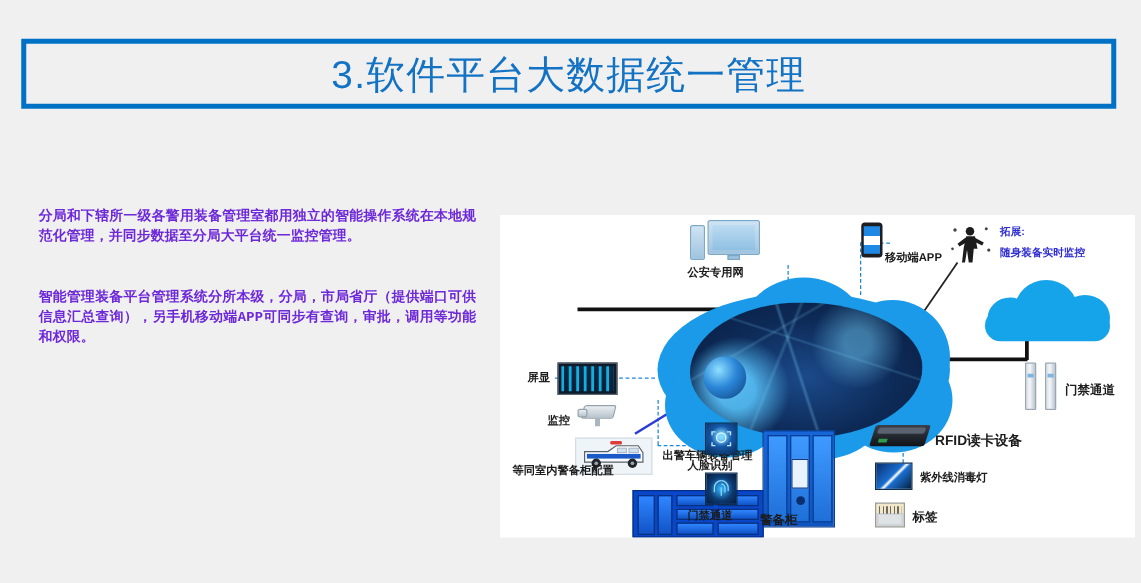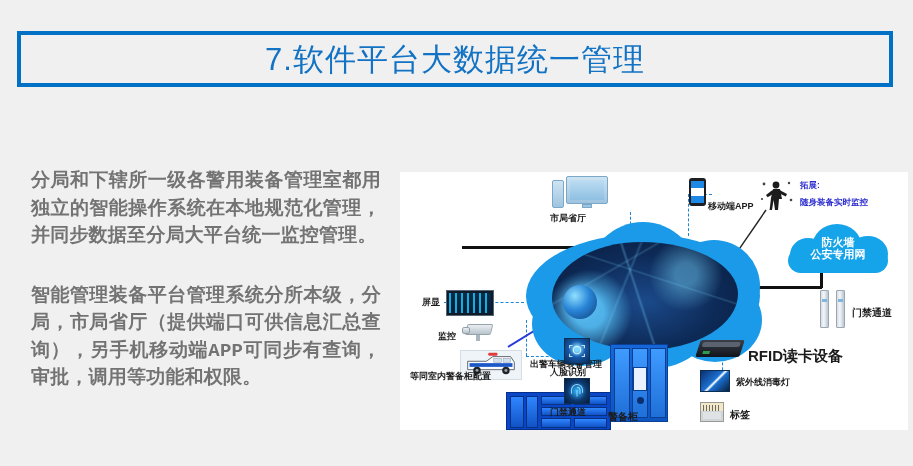--- a/index.html
+++ b/index.html
@@ -34,22 +34,22 @@
     white-space: nowrap;
   }
 
   
   .body-col {
     position: absolute;
     left: 31px; top: 166px;
     width: 350px;
   }
   .para {
-    color: #737373;
-    font-size: 19px;
+    color: #6d28d9;
+    font-size: 11px;
     font-weight: bold;
     line-height: 1.45;
     letter-spacing: 0.2px;
     text-align: justify;
   }
   .para.second { margin-top: 34px; font-family: Liberation Mono, monospace; }
 
   
   .diagram-panel {
     position: absolute;
@@ -263,21 +263,21 @@
   .officer {
     position: absolute;
   }
 </style>
 </head>
 <body>
 
 <div class="slide">
 
   <div class="title-box">
-    <div class="title-text">7.软件平台大数据统一管理</div>
+    <div class="title-text">3.软件平台大数据统一管理</div>
   </div>
 
   <div class="body-col">
     <p class="para">分局和下辖所一级各警用装备管理室都用独立的智能操作系统在本地规范化管理，并同步数据至分局大平台统一监控管理。</p>
     <p class="para second">智能管理装备平台管理系统分所本级，分局，市局省厅（提供端口可供信息汇总查询），另手机移动端APP可同步有查询，审批，调用等功能和权限。</p>
   </div>
 
   <div class="diagram-panel">
 
     <div class="line-solid" style="left:62px; top:74px; width:120px; height:2.5px;"></div>
@@ -308,21 +308,21 @@
     </div>
 
 
     <div class="dg" style="left:152px; top:4px; width:58px; height:44px;">
       <div class="monitor-body" style="left:14px; top:0; width:42px; height:28px;">
         <div style="position:absolute; inset:3px; background:linear-gradient(#bcdcf2,#8fc0e2);"></div>
       </div>
       <div class="monitor-body" style="left:0; top:4px; width:12px; height:28px;"></div>
       <div style="position:absolute; left:30px; top:28px; width:10px; height:4px; background:#9fc4e0; border:1px solid #7ba7c8;"></div>
     </div>
-    <div class="cap" style="left:150px; top:42px; font-size:9px;">市局省厅</div>
+    <div class="cap" style="left:150px; top:42px; font-size:9px;">公安专用网</div>
 
     <div class="phone" style="left:289px; top:6px; width:17px; height:28px;">
       <div class="phone-screen"></div>
     </div>
     <div class="cap" style="left:308px; top:30px; font-size:9px;">移动端APP</div>
 
     <svg class="officer" style="left:360px; top:6px; width:34px; height:34px;" viewBox="0 0 34 34">
       <g fill="#1c1c1c">
         <circle cx="16" cy="7" r="3.4"></circle>
         <path d="M13 11 L20 11 L22 21 L19 21 L18 32 L15 32 L13.6 22 L12 32 L9.6 32 L11 20 Z"></path>
@@ -337,24 +337,20 @@
       </g>
     </svg>
     <div class="cap blue" style="left:400px; top:9px; font-size:8.5px;">拓展:</div>
     <div class="cap blue" style="left:400px; top:26px; font-size:8.5px;">随身装备实时监控</div>
 
     <div class="dg" style="left:386px; top:50px; width:104px; height:52px;">
       <div class="mini-cloud" style="left:4px;  top:16px; width:36px; height:34px;"></div>
       <div class="mini-cloud" style="left:26px; top:2px;  width:50px; height:46px;"></div>
       <div class="mini-cloud" style="left:62px; top:14px; width:40px; height:36px;"></div>
       <div class="mini-cloud" style="left:2px;  top:26px; width:100px; height:25px; border-radius:13px;"></div>
-      <div class="fw-label" style="left:0; top:14px; width:104px;">
-        <div>防火墙</div>
-        <div>公安专用网</div>
-      </div>
     </div>
 
     <div class="screen-dash" style="left:46px; top:118px; width:48px; height:26px;"></div>
     <div class="cap" style="left:22px; top:126px; font-size:9px;text-align:center;">屏显</div>
 
     <div class="dg" style="left:62px; top:150px; width:34px; height:20px;">
       <div class="cam" style="left:4px; top:2px; width:26px; height:11px; transform:skewX(-14deg);"></div>
       <div class="cam" style="left:0px; top:5px; width:8px;  height:7px;"></div>
       <div style="position:absolute; left:14px; top:13px; width:4px; height:6px; background:#aab6bf;"></div>
     </div>
@@ -424,21 +420,21 @@
       <div class="door" style="left:39px; width:16px;"></div>
       <div style="position:absolute; left:22px; top:22px; width:14px; height:24px; background:#e9f3ff; border:1px solid #0a3f96;"></div>
       <div style="position:absolute; left:26px; top:52px; width:7px; height:7px; border-radius:50%; background:#0b2f6e;"></div>
     </div>
     <div class="cap" style="left:208px; top:240px; font-size:10px;">警备柜</div>
 
     <div class="rfid" style="left:298px; top:168px; width:44px; height:17px;">
       <div style="position:absolute; left:3px; top:2px; right:3px; height:5px; background:#5a6270; border-radius:2px;"></div>
       <div style="position:absolute; left:6px; bottom:3px; width:7px; height:3px; background:#2f9b4d;"></div>
     </div>
-    <div class="cap" style="left:348px; top:176px; font-size:15px;">RFID读卡设备</div>
+    <div class="cap" style="left:348px; top:176px; font-size:11px;">RFID读卡设备</div>
 
     <div class="sq-icon" style="left:300px; top:198px; width:30px; height:22px;
          background:linear-gradient(135deg,#0b2f6e 0%, #1a6fd0 46%, #ffffff 52%, #1a6fd0 58%, #07203f 100%);"></div>
     <div class="cap" style="left:336px; top:206px; font-size:9px;">紫外线消毒灯</div>
 
     <div class="tag" style="left:300px; top:230px; width:24px; height:20px;">
       <div style="position:absolute; left:2px; top:2px; right:2px; height:6px; background:repeating-linear-gradient(90deg,#6b6b60 0 1px, transparent 1px 3px);"></div>
       <div style="position:absolute; left:2px; bottom:2px; right:2px; height:7px; background:#dfe3e6;"></div>
     </div>
     <div class="cap" style="left:330px; top:238px; font-size:10px;">标签</div>

